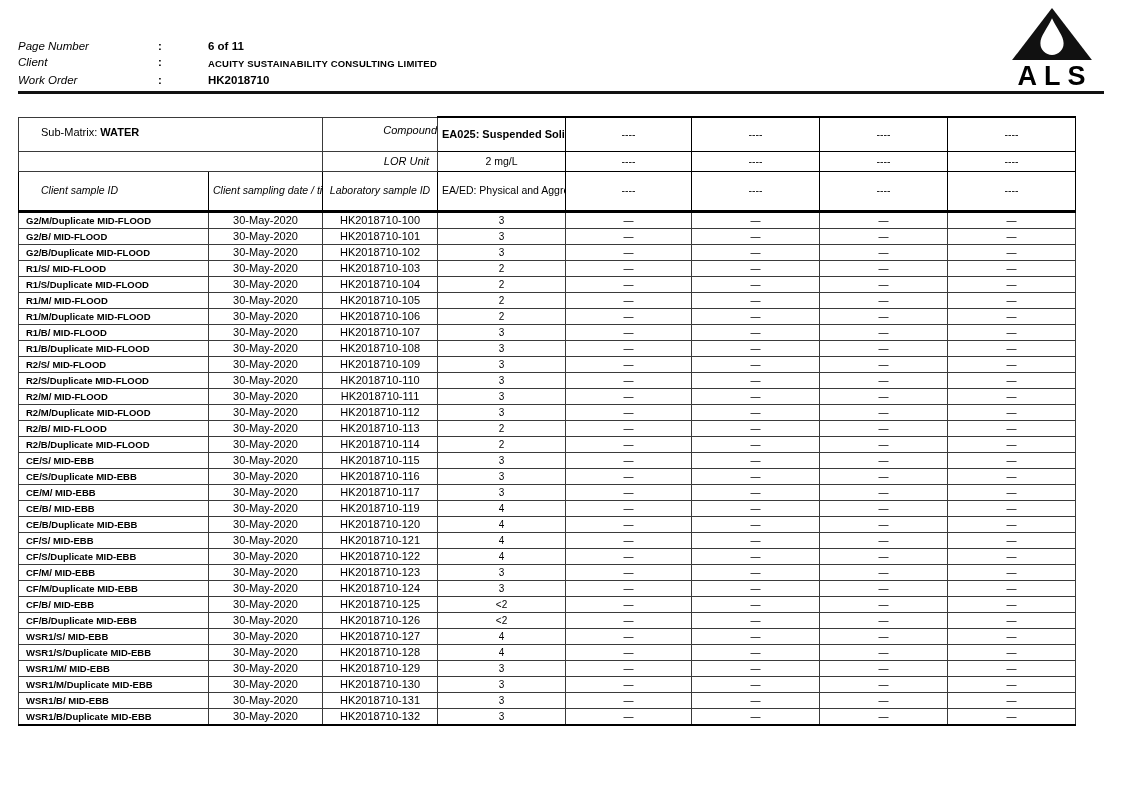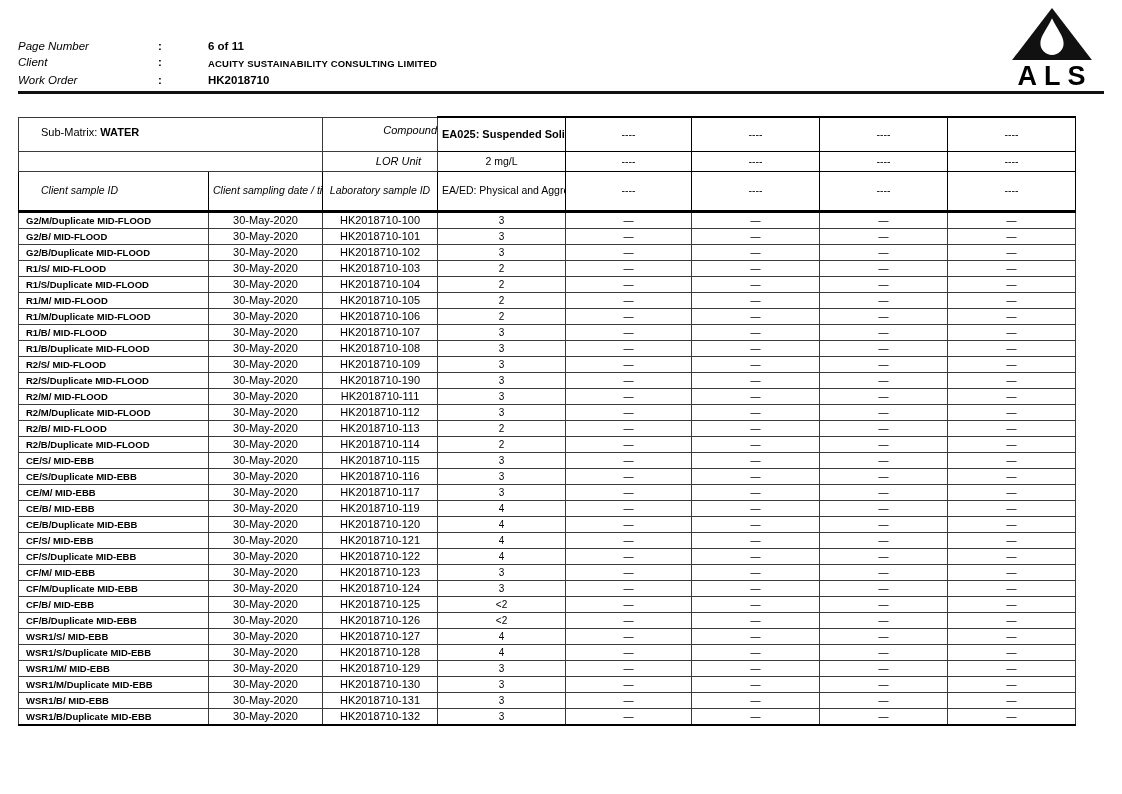--- a/index.html
+++ b/index.html
@@ -41,21 +41,21 @@
 
   
   tr.row-compound td { height:34px; }
   tr.row-compound .cell-submatrix { text-align:left; font-size:11px; padding-left:22px; vertical-align:top; padding-top:8px; }
   tr.row-compound .cell-submatrix b { font-weight:bold; }
   tr.row-compound .cell-compound-label { text-align:right; font-style:italic; font-size:11px; vertical-align:top; padding-top:6px; padding-right:0; }
   tr.row-compound .boxed { border:1px solid #000; border-top:2px solid #000; }
   tr.row-compound .cell-ea025 { font-weight:bold; font-size:11px; }
 
   tr.row-lor td { height:20px; }
-  tr.row-lor .cell-lor-label { text-align:right; font-style:italic; font-size:11px; padding-right:16px; }
+  tr.row-lor .cell-lor-label { text-align:right; font-style:italic; font-size:11px; padding-right:8px; }
   tr.row-lor .boxed { border:1px solid #000; }
 
   tr.row-cols td { height:40px; border:1px solid #000; border-bottom:3px solid #000; font-size:10.5px; }
   tr.row-cols .h-italic { font-style:italic; }
   tr.row-cols .cell-col-sample { text-align:left; padding-left:22px; }
 
   
   tbody.results td { height:16px; }
   tbody.results td.c-sample { text-align:left; padding-left:7px; font-size:9.5px; font-weight:bold; }
   tbody.results td.c-date { font-size:11px; }
@@ -244,21 +244,21 @@
     <td class="c-lab">HK2018710-109</td>
     <td class="c-val">3</td>
     <td class="c-dash">—</td>
     <td class="c-dash">—</td>
     <td class="c-dash">—</td>
     <td class="c-dash">—</td>
   </tr>
           <tr>
     <td class="c-sample">R2/S/Duplicate MID-FLOOD</td>
     <td class="c-date">30-May-2020</td>
-    <td class="c-lab">HK2018710-190</td>
+    <td class="c-lab">HK2018710-110</td>
     <td class="c-val">3</td>
     <td class="c-dash">—</td>
     <td class="c-dash">—</td>
     <td class="c-dash">—</td>
     <td class="c-dash">—</td>
   </tr>
           <tr>
     <td class="c-sample">R2/M/ MID-FLOOD</td>
     <td class="c-date">30-May-2020</td>
     <td class="c-lab">HK2018710-111</td>

